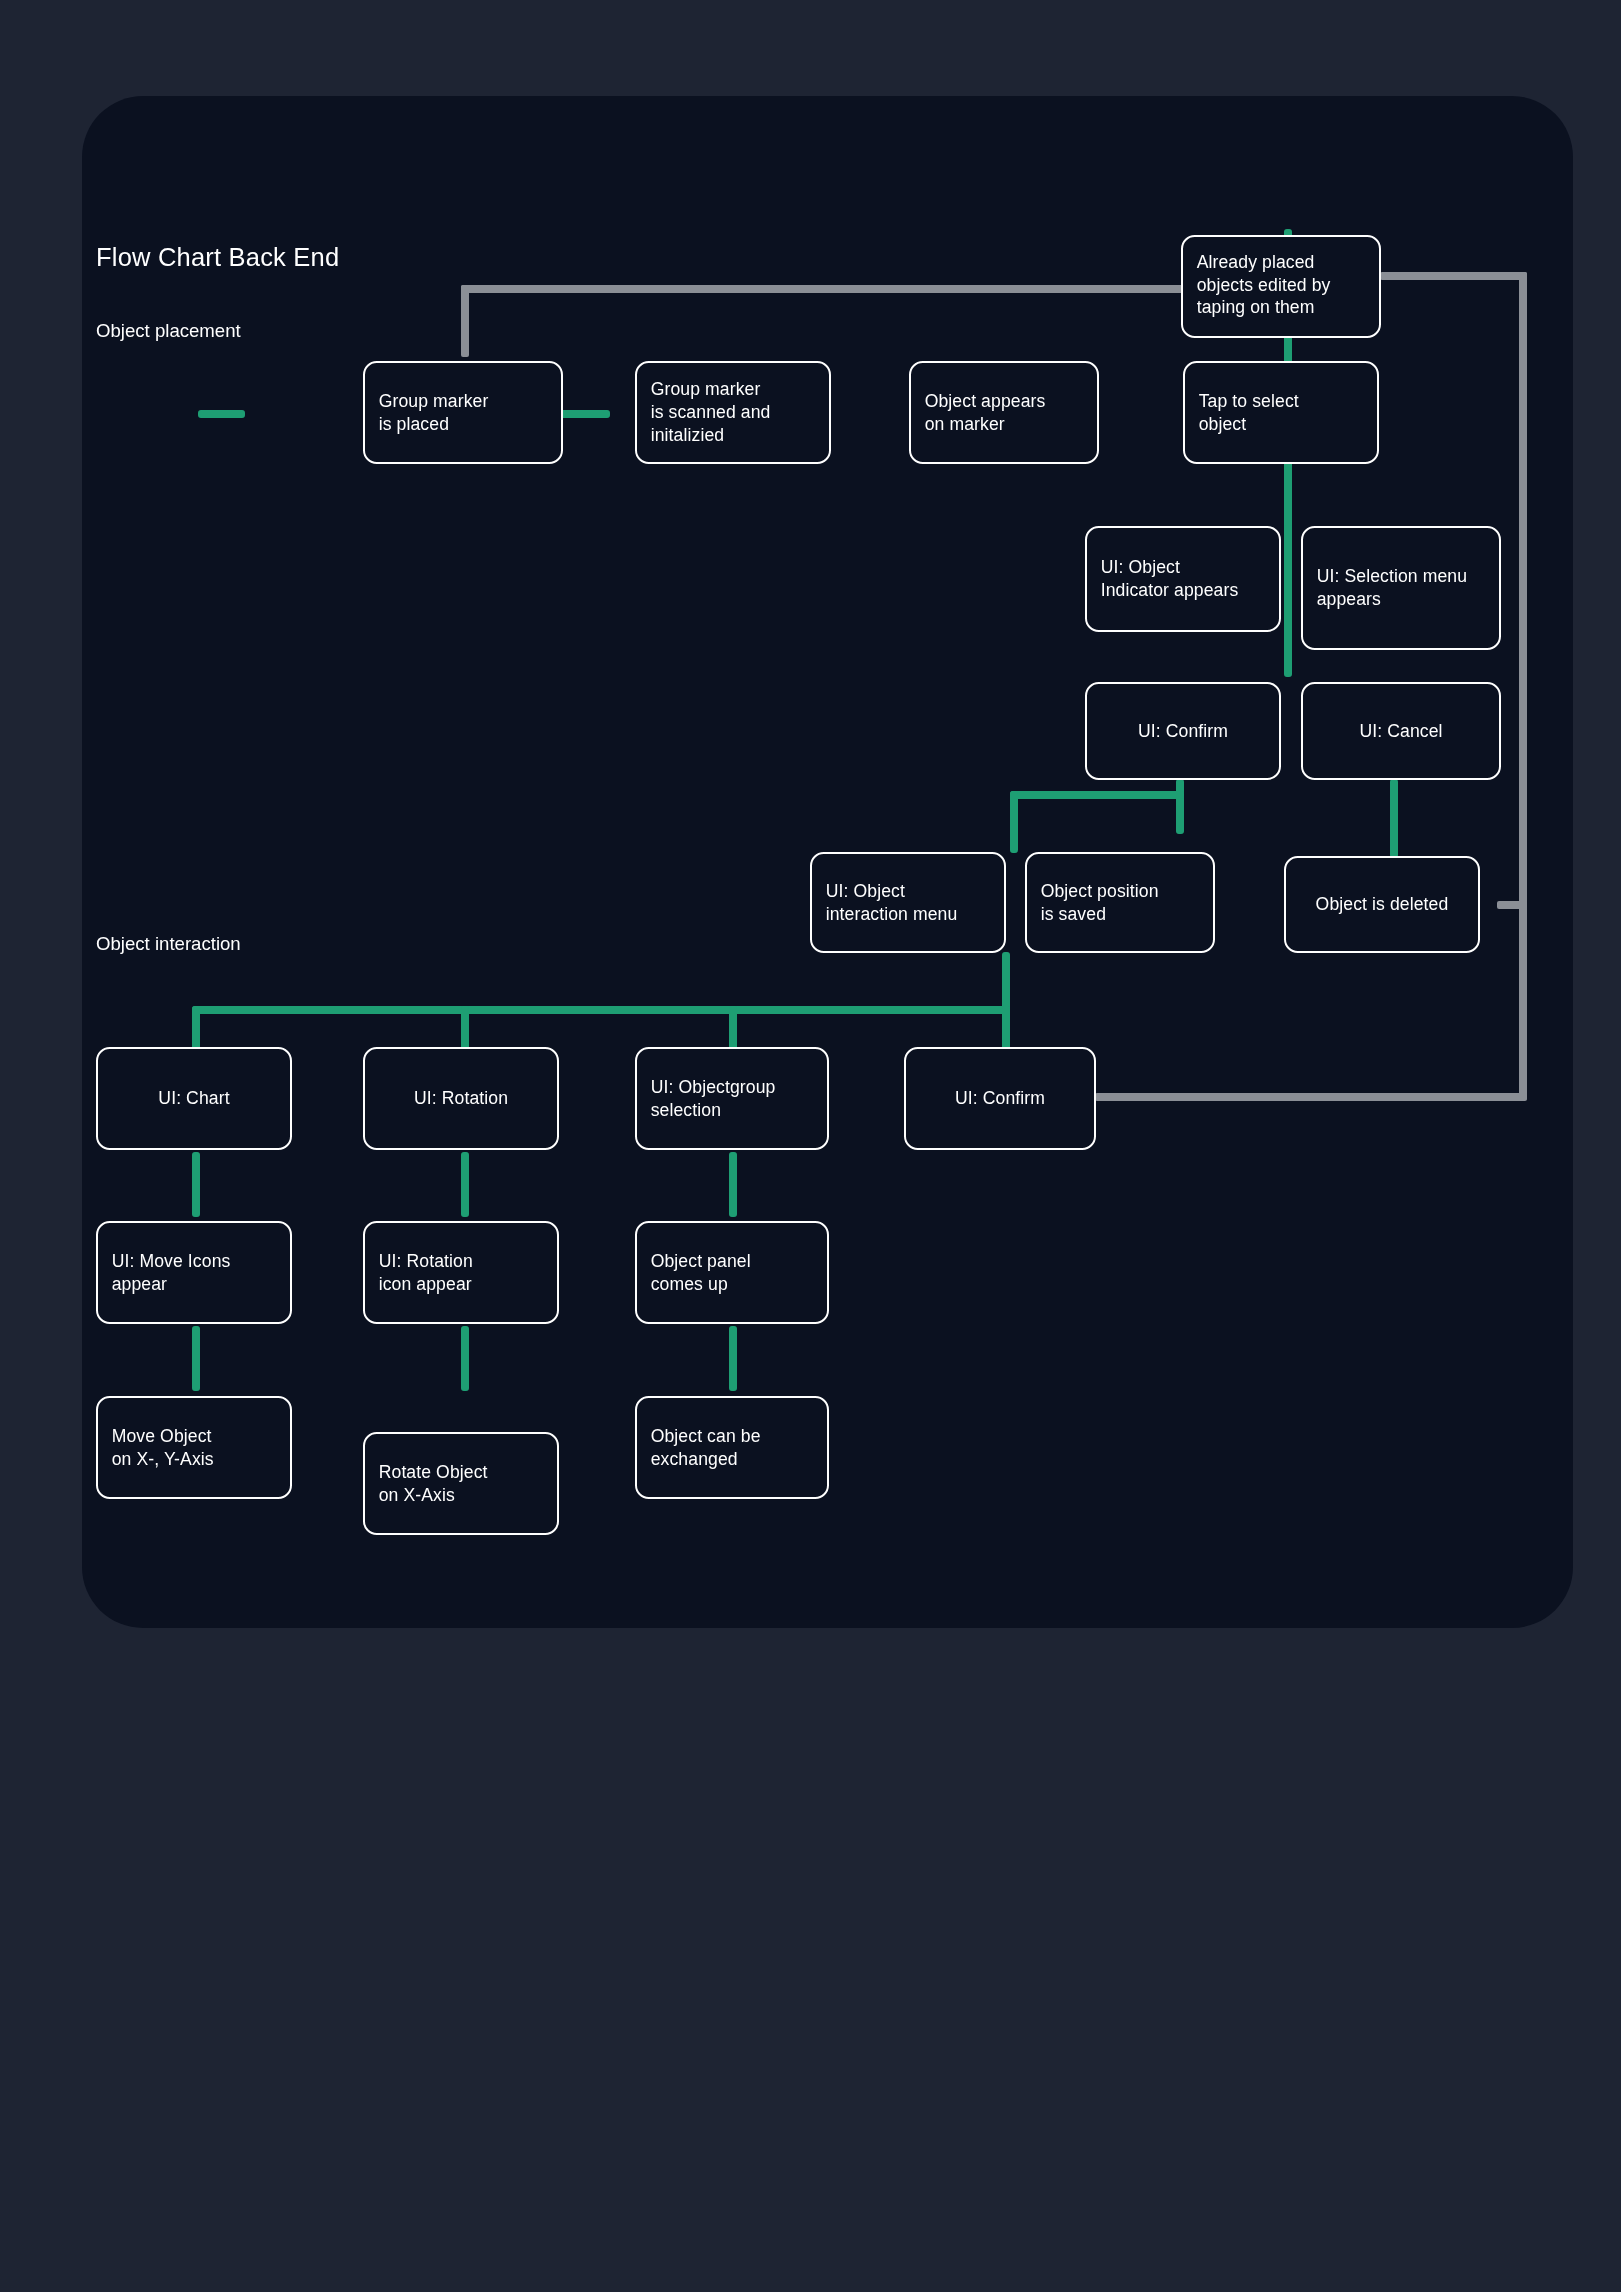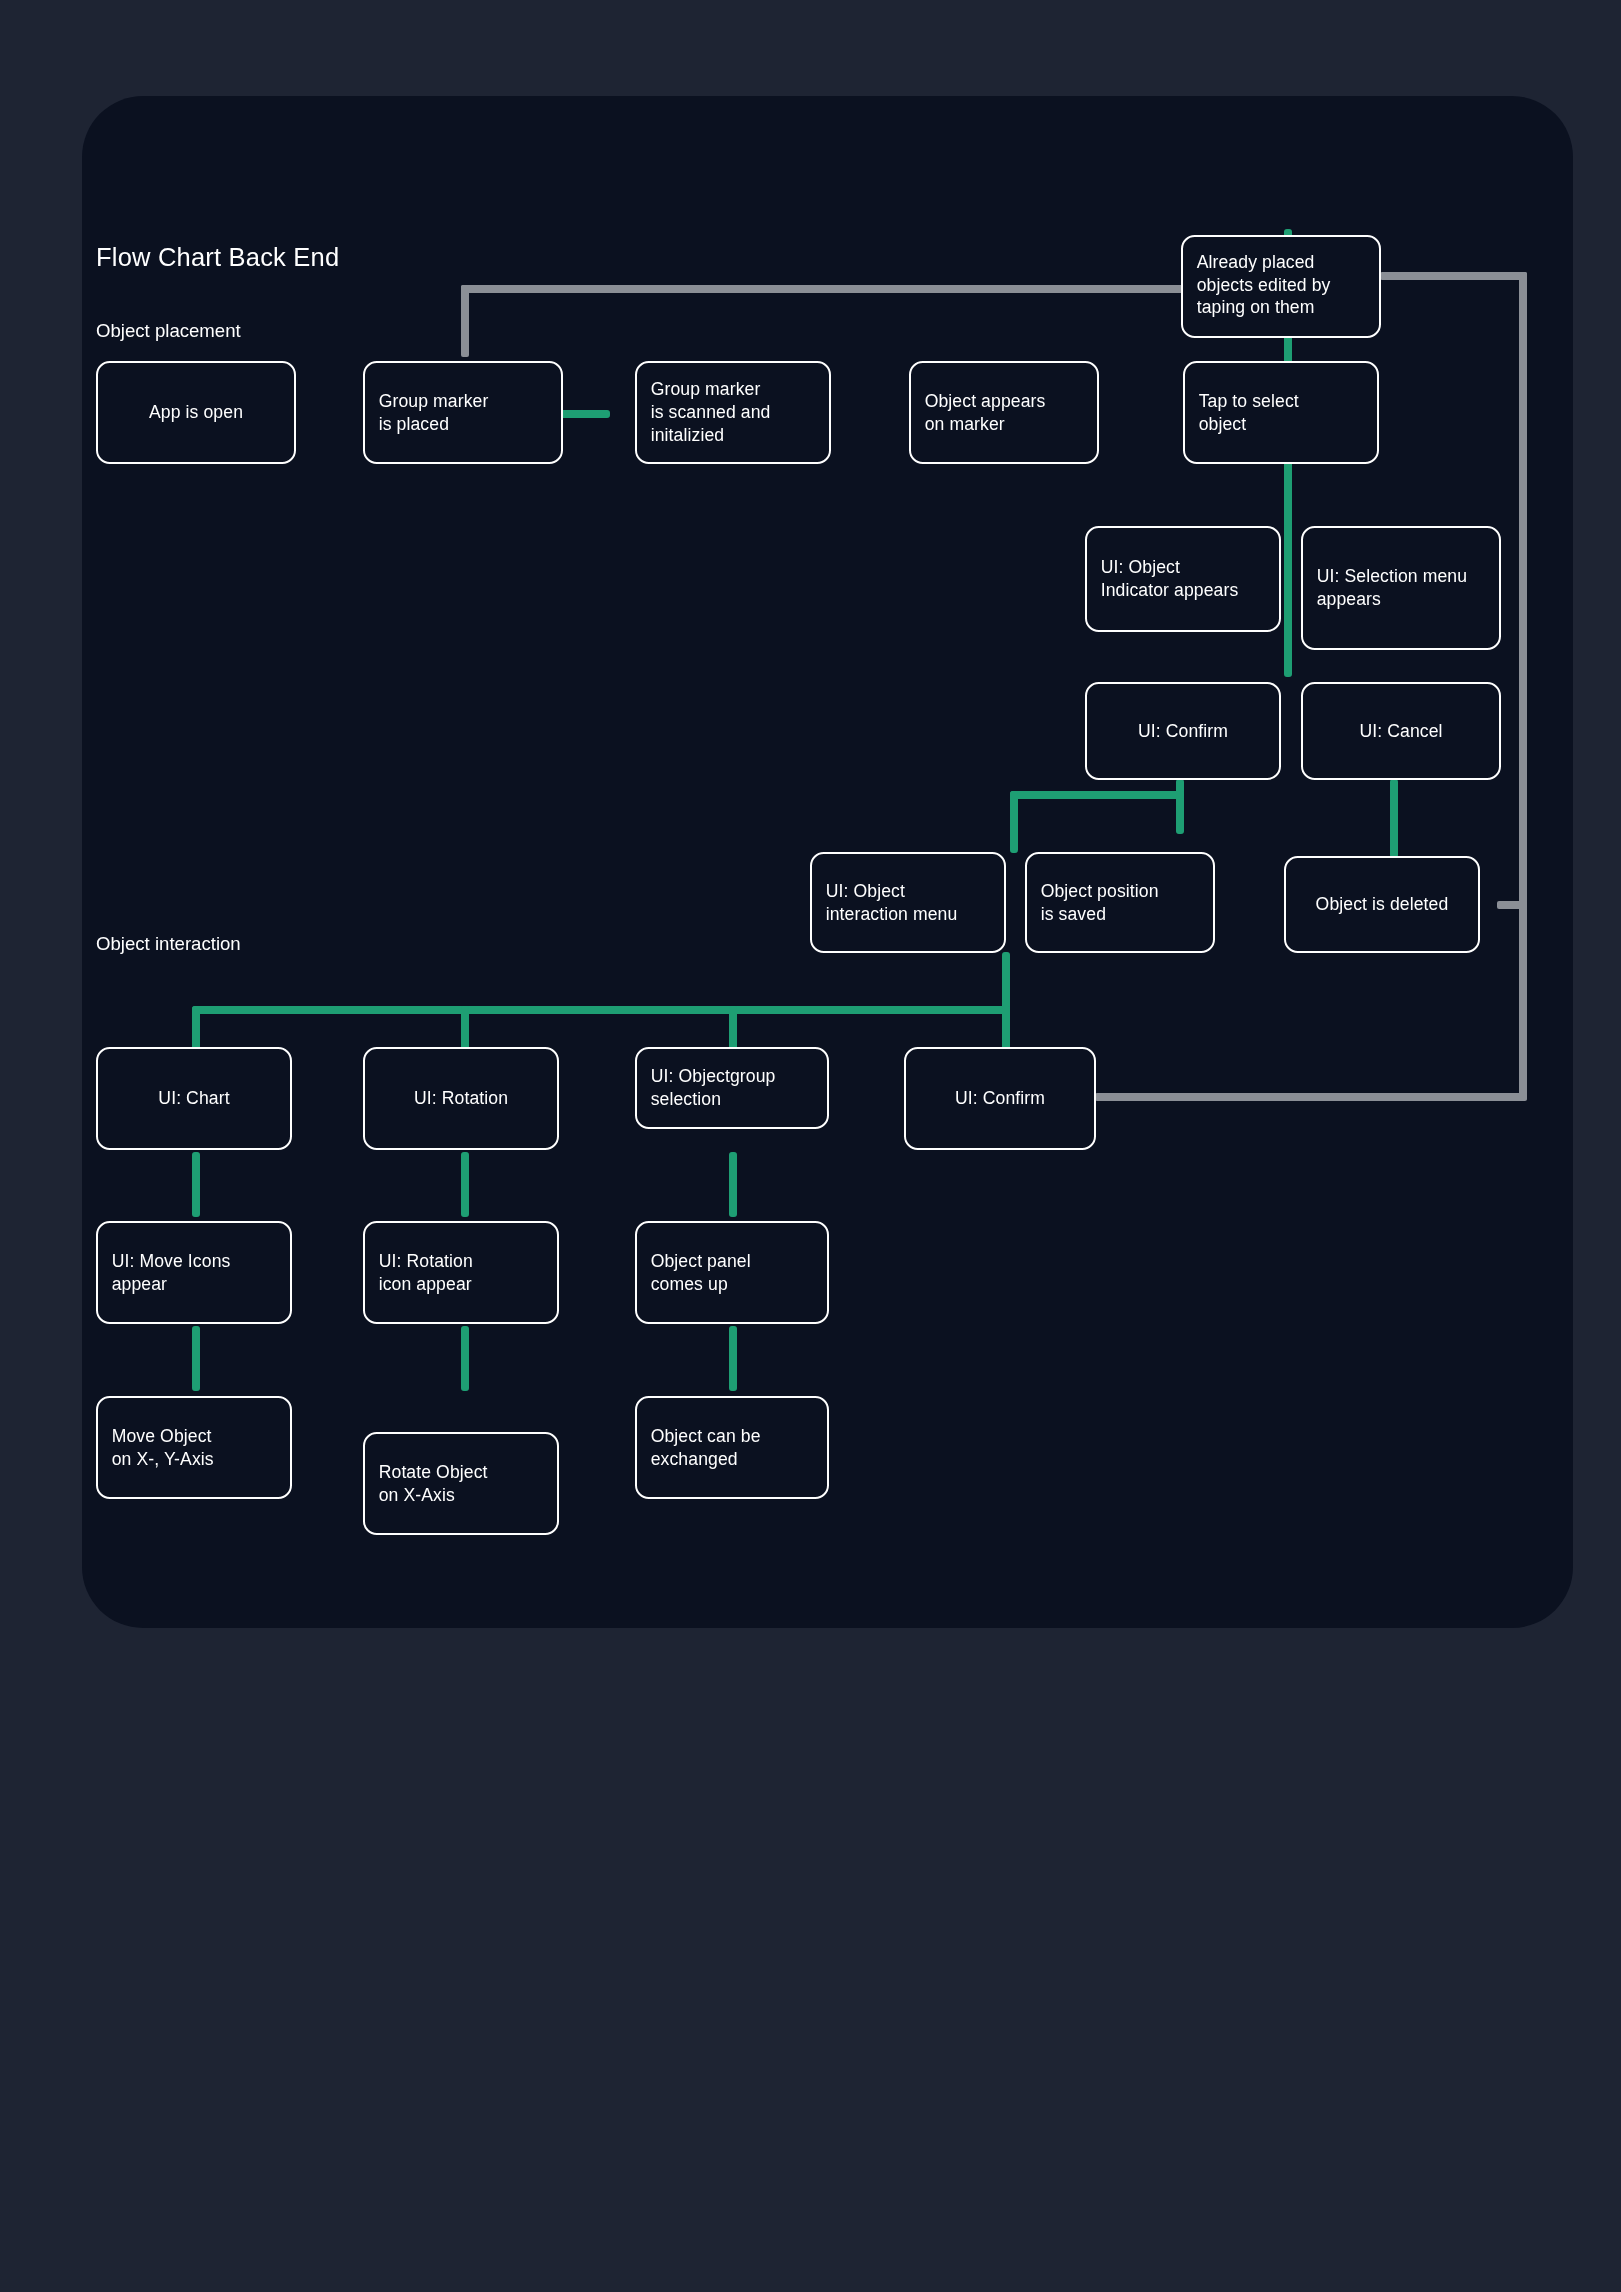--- a/index.html
+++ b/index.html
@@ -116,23 +116,20 @@
   <div class="conn" style="left:1002px; top:1006px; width:7.8px; height:61px;"></div>
 
   <div class="conn" style="left:192px; top:1152px; width:7.8px; height:65px;"></div>
   <div class="conn" style="left:461px; top:1152px; width:7.8px; height:65px;"></div>
   <div class="conn" style="left:729px; top:1152px; width:7.8px; height:65px;"></div>
 
   <div class="conn" style="left:192px; top:1326px; width:7.8px; height:65px;"></div>
   <div class="conn" style="left:461px; top:1326px; width:7.8px; height:65px;"></div>
   <div class="conn" style="left:729px; top:1326px; width:7.8px; height:65px;"></div>
 
-  <div class="node center" style="left:96px; top:361px; width:200px; height:103px;">
-    <span class="txt">App is open</span>
-  </div>
 
   <div class="node" style="left:363px; top:361px; width:200px; height:103px;">
     <span class="txt">Group marker<br>is placed</span>
   </div>
 
   <div class="node" style="left:635px; top:361px; width:196px; height:103px;">
     <span class="txt">Group marker<br>is scanned and<br>initalizied</span>
   </div>
 
   <div class="node" style="left:909px; top:361px; width:190px; height:103px;">
@@ -176,21 +173,21 @@
   </div>
 
   <div class="node center" style="left:96px; top:1047px; width:196px; height:103px;">
     <span class="txt">UI: Chart</span>
   </div>
 
   <div class="node center" style="left:363px; top:1047px; width:196px; height:103px;">
     <span class="txt">UI: Rotation</span>
   </div>
 
-  <div class="node" style="left:635px; top:1047px; width:194px; height:82px;">
+  <div class="node" style="left:635px; top:1047px; width:194px; height:103px;">
     <span class="txt">UI: Objectgroup<br>selection</span>
   </div>
 
   <div class="node center" style="left:904px; top:1047px; width:192px; height:103px;">
     <span class="txt">UI: Confirm</span>
   </div>
 
   <div class="node" style="left:96px; top:1221px; width:196px; height:103px;">
     <span class="txt">UI: Move Icons<br>appear</span>
   </div>

